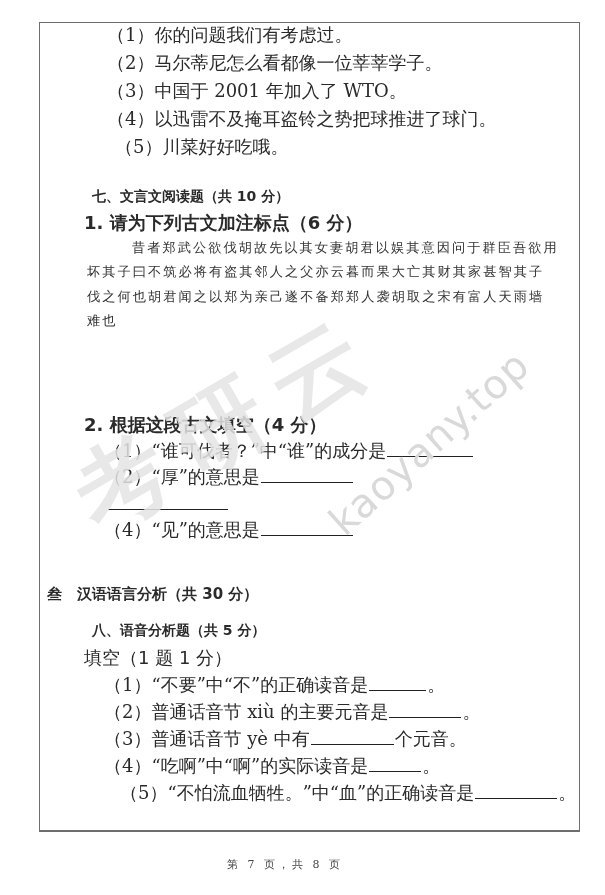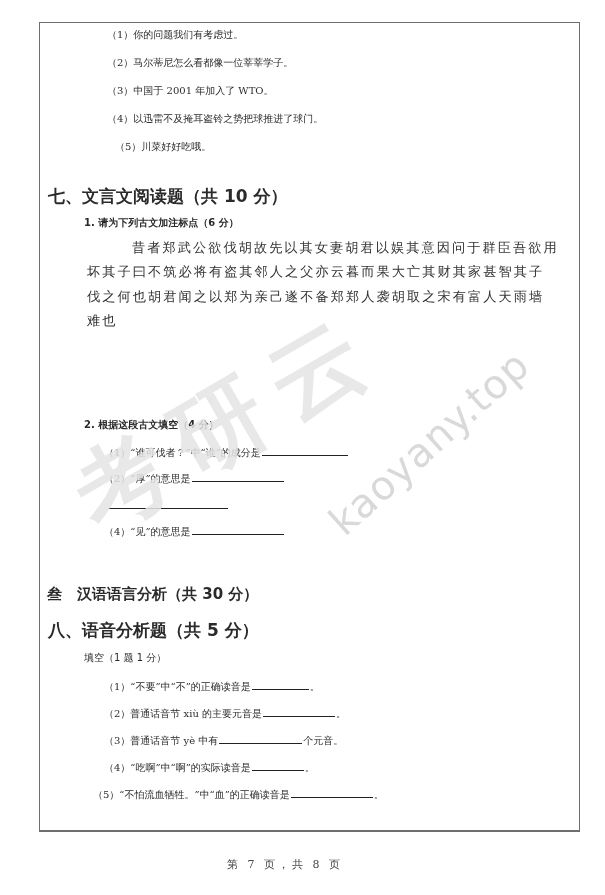--- a/index.html
+++ b/index.html
@@ -1,23 +1,23 @@
 <!DOCTYPE html>
 <html><head>
 <meta charset="utf-8">
 <style>
   html, body { margin:0; padding:0; background:#ffffff; }
   body { width:605px; height:895px; position:relative; overflow:hidden;
          font-family:"DejaVu Serif","Liberation Serif",serif; color:#2a2a2a; }
   .page-box { position:absolute; left:39px; top:22px; width:541px; height:810px;
               border:1.5px solid #6e6e6e; border-bottom:2px solid #6e6e6e; box-sizing:border-box; }
-  .line { position:absolute; white-space:nowrap; font-size:10px; line-height:16px; }
+  .line { position:absolute; white-space:nowrap; font-size:18px; line-height:16px; }
   .sans { font-family:"DejaVu Sans","Liberation Sans",sans-serif; }
   .bold { font-weight:bold; }
-  .h-sec { font-size:17px; }
+  .h-sec { font-size:14px;margin-left:44px; }
   .blank { display:inline-block; border-bottom:1px solid #222; height:12px; vertical-align:baseline; margin:0 1px; }
   .passage { position:absolute; left:92px; width:470px; font-size:13.2px; line-height:24.3px;
              letter-spacing:2.05px; text-align:justify; color:#333; }
   .passage .p-line { display:block; white-space:nowrap; }
   .footer { position:absolute; top:857px; left:0; width:570px; text-align:center; font-size:11px;
             color:#444; letter-spacing:3px; }
   .wm { position:absolute; color:#d9d9d9; pointer-events:none; font-family:"DejaVu Sans",sans-serif; }
 </style>
 </head>
 <body>
@@ -64,20 +64,20 @@
 </div>
 <div class="line" style="left:104px;top:704px;">
   <span>（2）普通话音节 xiù 的主要元音是</span><span class="blank" style="width:72px;"></span><span>。</span>
 </div>
 <div class="line" style="left:104px;top:731px;">
   <span>（3）普通话音节 yè 中有</span><span class="blank" style="width:83px;"></span><span>个元音。</span>
 </div>
 <div class="line" style="left:104px;top:758px;">
   <span>（4）“吃啊”中“啊”的实际读音是</span><span class="blank" style="width:52px;"></span><span>。</span>
 </div>
-<div class="line" style="left:93px;top:785px;">
+<div class="line" style="left:120px;top:785px;">
   <span>（5）“不怕流血牺牲。”中“血”的正确读音是</span><span class="blank" style="width:82px;"></span><span>。</span>
 </div>
 
 <div class="wm" style="left:320px;top:510px;font-size:40px;transform:rotate(-42deg);transform-origin:left top;letter-spacing:1px;">kaoyany.top</div>
 <div class="wm" style="left:60px;top:360px;font-size:92px;font-weight:bold;transform:rotate(-30deg);color:#e4e4e4;letter-spacing:20px;opacity:0.85;">考研云</div>
 
 <div class="footer">第 7 页，共 8 页</div>
 
 </body></html>

